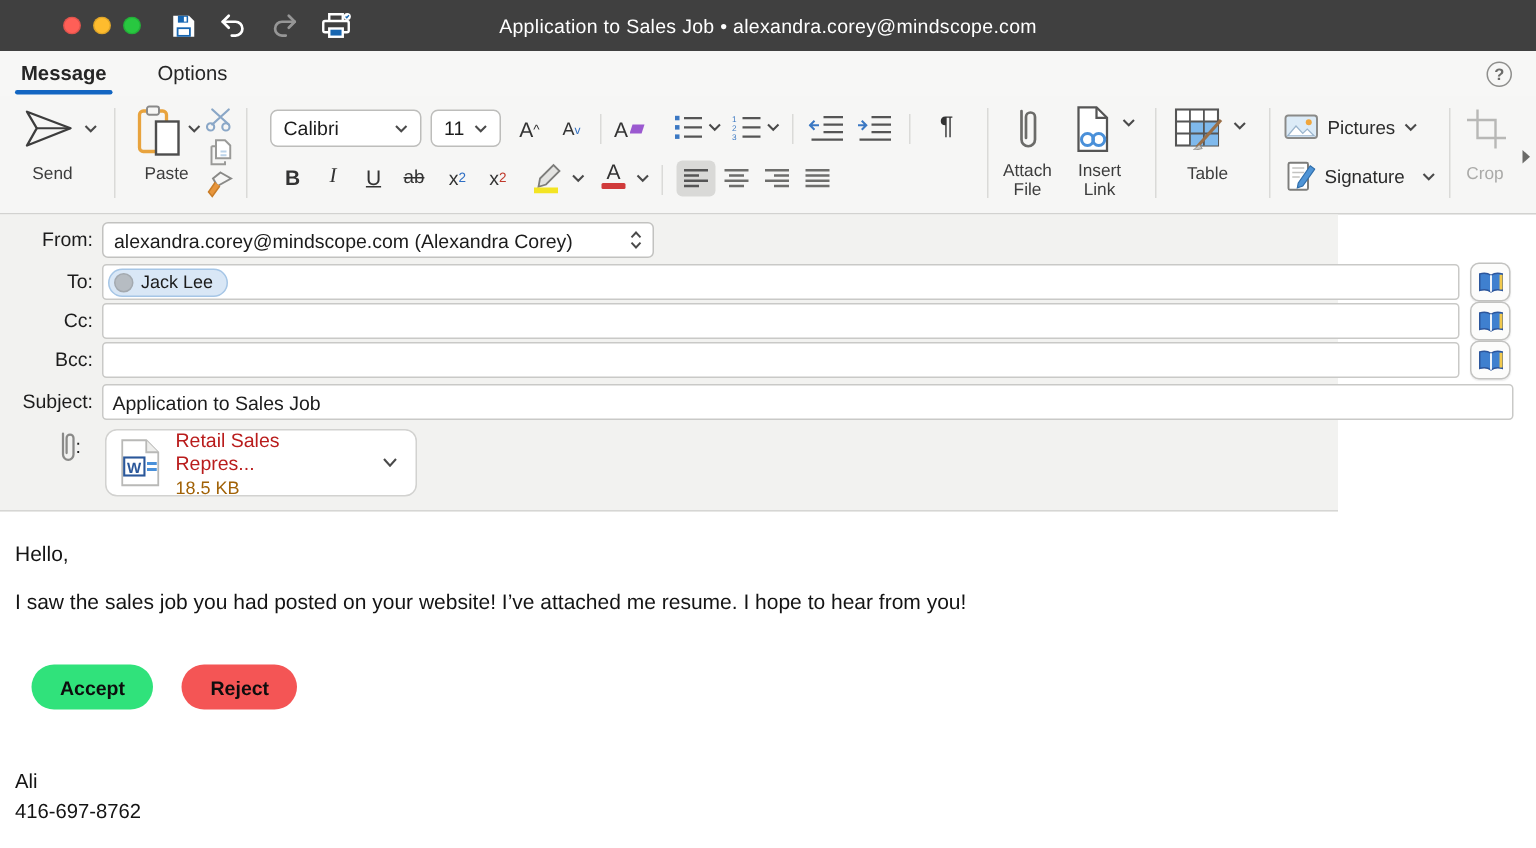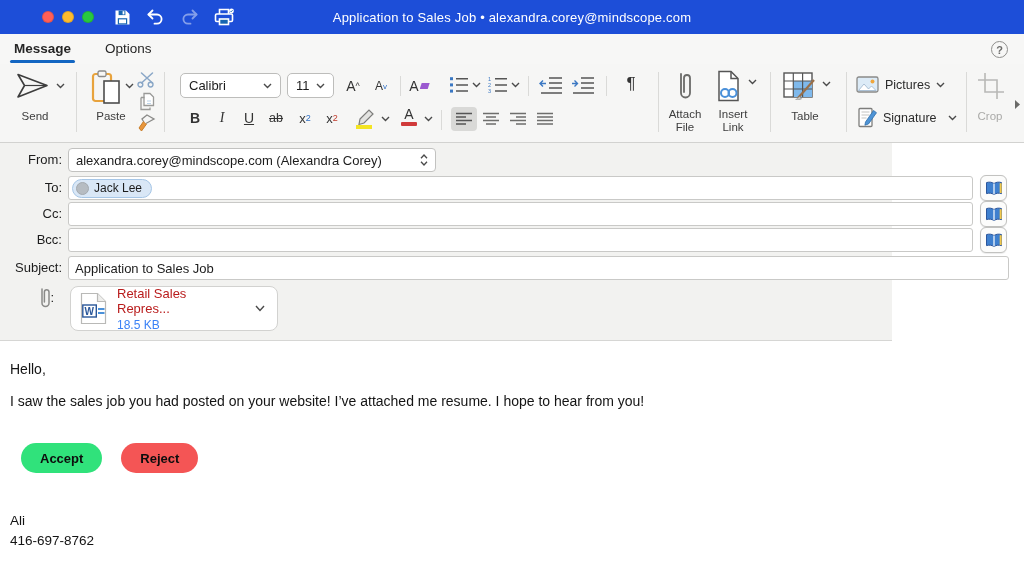--- a/index.html
+++ b/index.html
@@ -1,21 +1,21 @@
 <!DOCTYPE html>
 <html><head>
 <meta charset="utf-8">
 <style>
   * { margin:0; padding:0; box-sizing:border-box; }
   html,body { width:1024px; height:565px; overflow:hidden; }
   body { font-family:"Liberation Sans", sans-serif; background:#fff; position:relative; }
   svg { display:block; }
 
   
-  .titlebar { position:absolute; left:0; top:0; width:1024px; height:34px; background:#1d4ed8; display:flex; align-items:center; }
+  .titlebar { position:absolute; left:0; top:0; width:1024px; height:34px; background:#404040; display:flex; align-items:center; }
   .tl-wrap { display:flex; margin-left:42px; }
   .tl { width:12px; height:12px; border-radius:50%; margin-right:8px; border:1px solid rgba(0,0,0,.12); }
   .tl.red{background:#ff5f57} .tl.yellow{background:#febc2e} .tl.green{background:#28c840}
   .tb-icons { display:flex; gap:15px; margin-left:12px; align-items:center; z-index:2; }
   .tb-icons > * { cursor:default; }
   .tb-title { position:absolute; left:0; right:0; text-align:center; color:#fff; font-size:13px; letter-spacing:.2px; }
 
   
   .tabrow { position:absolute; top:34px; left:0; width:1024px; height:30px; background:#f7f7f6; display:flex; align-items:flex-end; padding:0 12px; }
   .tab { font-size:13.5px; color:#262626; margin-right:30px; padding:0 2px 8px; position:relative; }
@@ -41,21 +41,21 @@
   
   .fields { position:absolute; top:143px; left:0; width:892px; height:198px; background:#f2f2f0; border-bottom:1px solid #d6d6d4; }
   .flabel { position:absolute; width:62px; text-align:right; font-size:13px; color:#1c1c1c; }
   .finput { position:absolute; background:#fff; border:1px solid #c9c9c7; border-radius:3px; height:24px; display:flex; align-items:center; padding:0 6px; font-size:13px; color:#1c1c1c; }
   .fselect { position:absolute; background:#fff; border:1px solid #c2c2c0; border-radius:4px; height:24px; display:flex; align-items:center; justify-content:space-between; padding:0 7px; font-size:13px; color:#1c1c1c; }
   .chip { display:flex; align-items:center; gap:5px; background:#d9e7f6; border:1px solid #a6c6e6; border-radius:10px; height:19px; padding:0 9px 0 3px; font-size:12px; color:#1c1c1c; }
   .chip-avatar { width:13px; height:13px; border-radius:50%; background:#b6bcc2; border:1px solid #a3a9af; }
   .bookbtn { position:absolute; width:27px; height:26px; background:#fcfcfb; border:1px solid #c2c2c0; border-radius:6px; display:flex; align-items:center; justify-content:center; box-shadow:0 .5px 1px rgba(0,0,0,.08); }
   .attach-card { position:absolute; background:#fff; border:1px solid #d2d2d0; border-radius:8px; display:flex; align-items:center; padding:5px 12px 5px 9px; gap:10px; }
   .att-name { font-size:13px; font-weight:400; color:#b91c1c; }
-  .att-size { font-size:12px; color:#3b82f6; margin-top:2px; }
+  .att-size { font-size:12px; color:#a16207; margin-top:2px; }
 
   
   .bodyarea { position:absolute; top:342px; left:0; width:1024px; height:223px; background:#fff; }
   .btext { position:absolute; left:10px; font-size:14px; color:#141414; }
   .action-btns { position:absolute; left:21px; top:101px; display:flex; gap:19px; }
   .action-btn { height:30px; border:none; border-radius:15px; font-weight:700; font-size:13px; color:#0d0d0d; padding:0 19px; font-family:"Liberation Sans",sans-serif; cursor:pointer; }
 </style>
 </head>
 <body>
 

